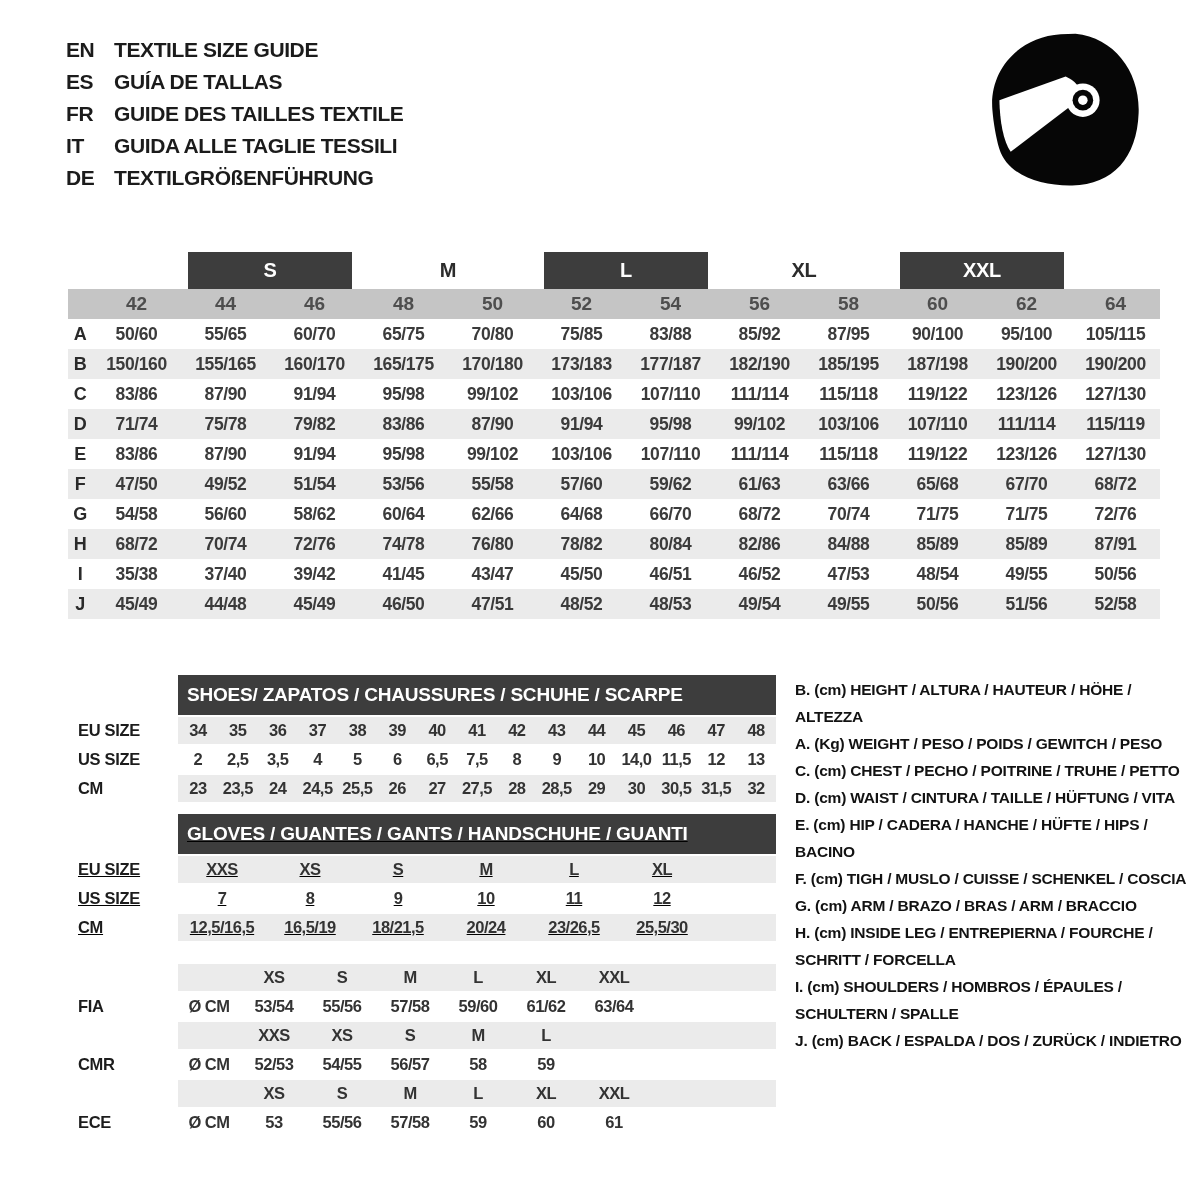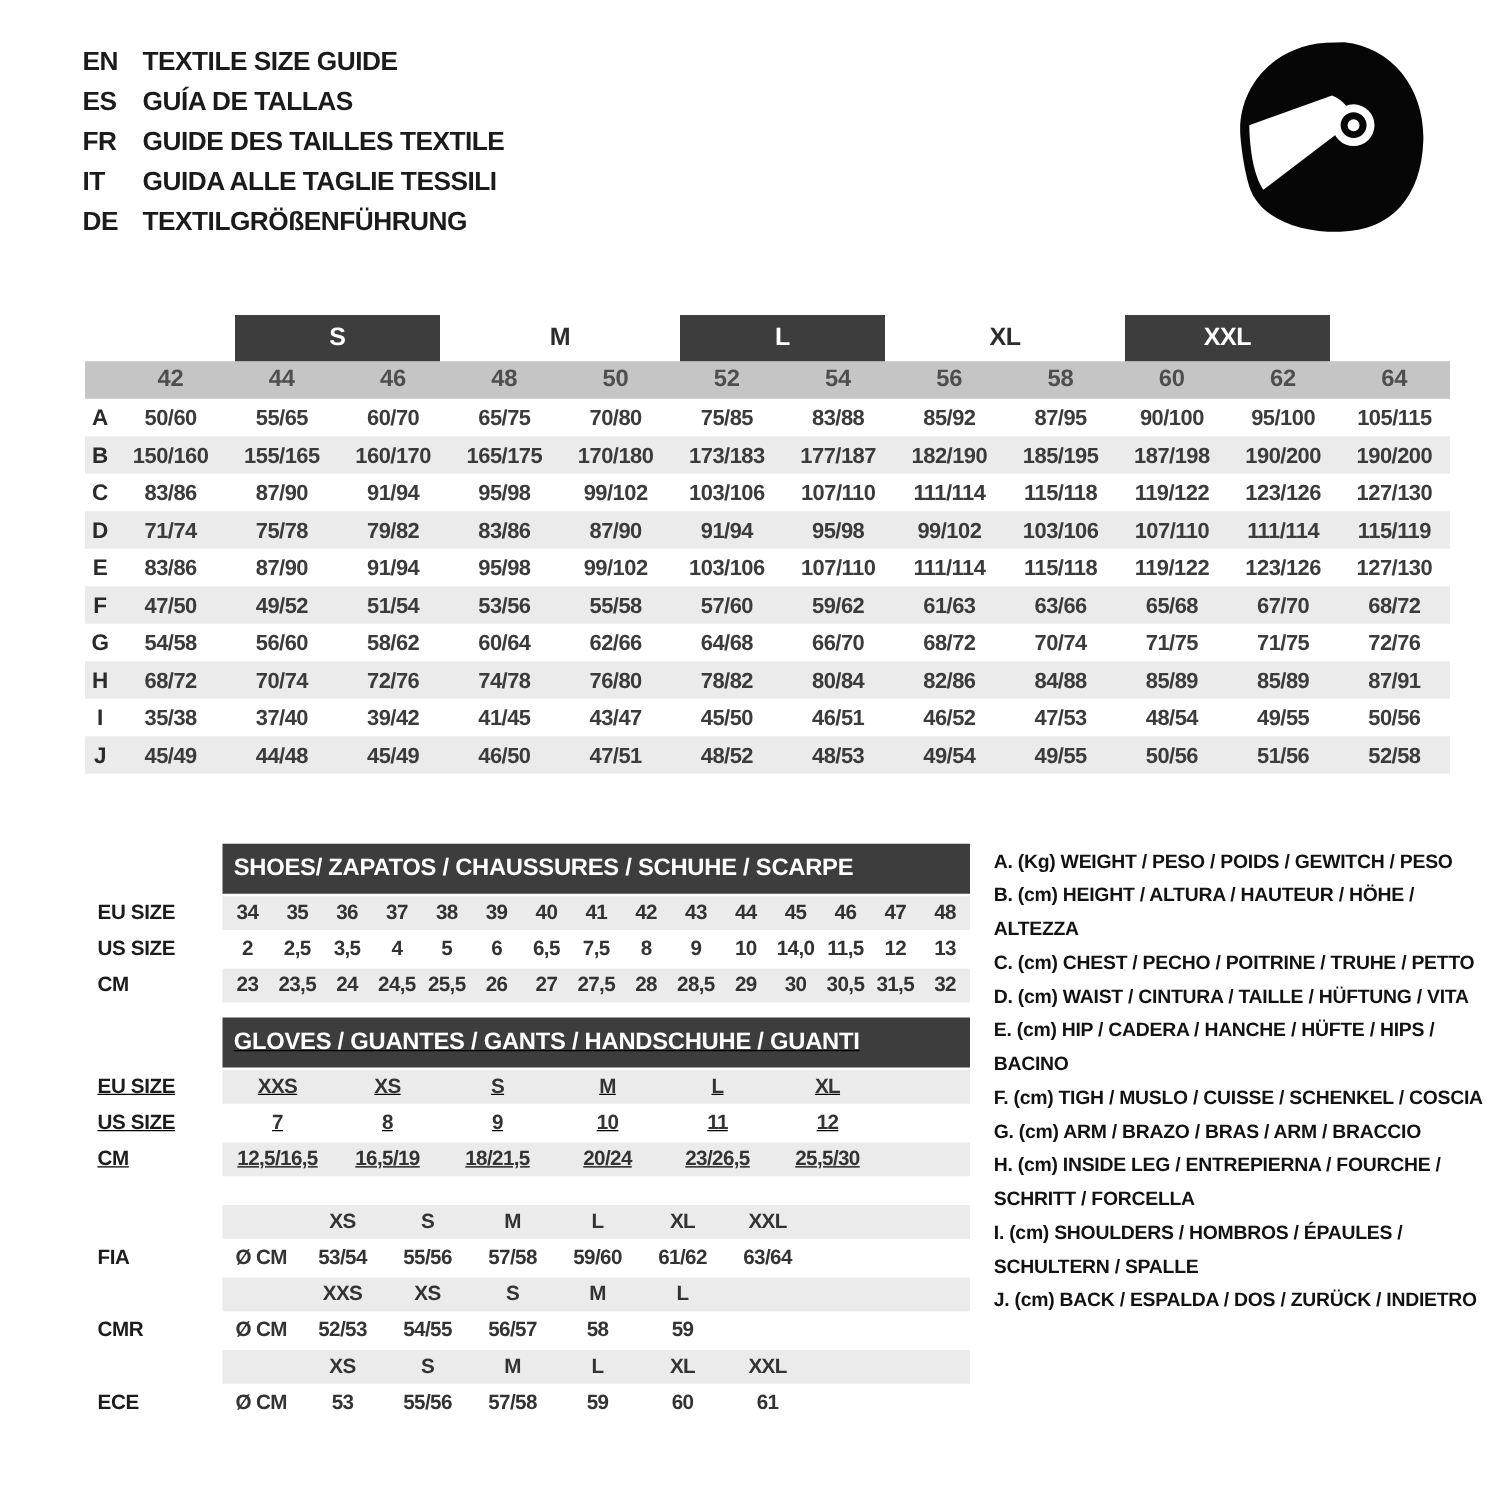--- a/index.html
+++ b/index.html
@@ -461,22 +461,22 @@
               <div class="cell">61</div>
             </div>
           </div>
         </div>
     </section>
 
   </div>
 
   <aside class="legend">
     <ul id="legend-list">
+        <li>B. (cm) HEIGHT / ALTURA / HAUTEUR / HÖHE / ALTEZZA</li>
         <li>A. (Kg) WEIGHT / PESO / POIDS / GEWITCH / PESO</li>
-        <li>B. (cm) HEIGHT / ALTURA / HAUTEUR / HÖHE / ALTEZZA</li>
         <li>C. (cm) CHEST / PECHO / POITRINE / TRUHE / PETTO</li>
         <li>D. (cm) WAIST / CINTURA / TAILLE / HÜFTUNG / VITA</li>
         <li>E. (cm) HIP / CADERA / HANCHE / HÜFTE / HIPS / BACINO</li>
         <li>F. (cm) TIGH / MUSLO / CUISSE / SCHENKEL / COSCIA</li>
         <li>G. (cm) ARM / BRAZO / BRAS / ARM / BRACCIO</li>
         <li>H. (cm) INSIDE LEG / ENTREPIERNA / FOURCHE / SCHRITT / FORCELLA</li>
         <li>I. (cm) SHOULDERS / HOMBROS / ÉPAULES / SCHULTERN / SPALLE</li>
         <li>J. (cm) BACK / ESPALDA / DOS / ZURÜCK / INDIETRO</li>
       </ul>
   </aside>

